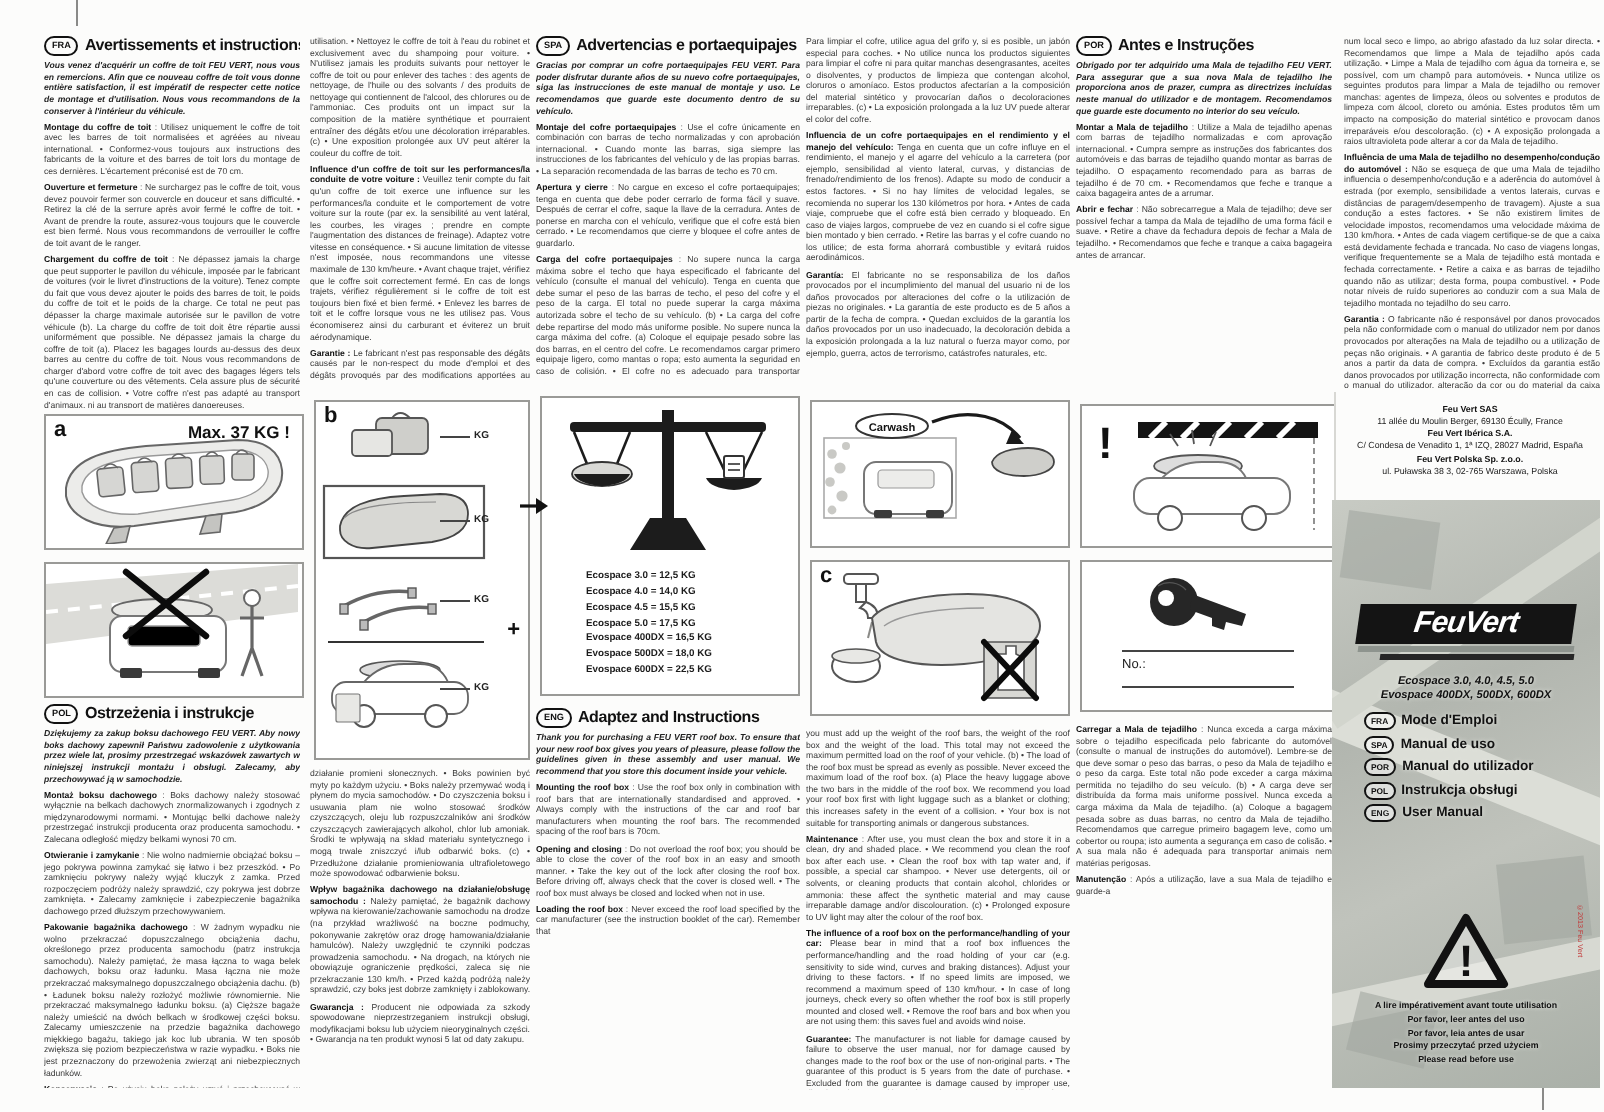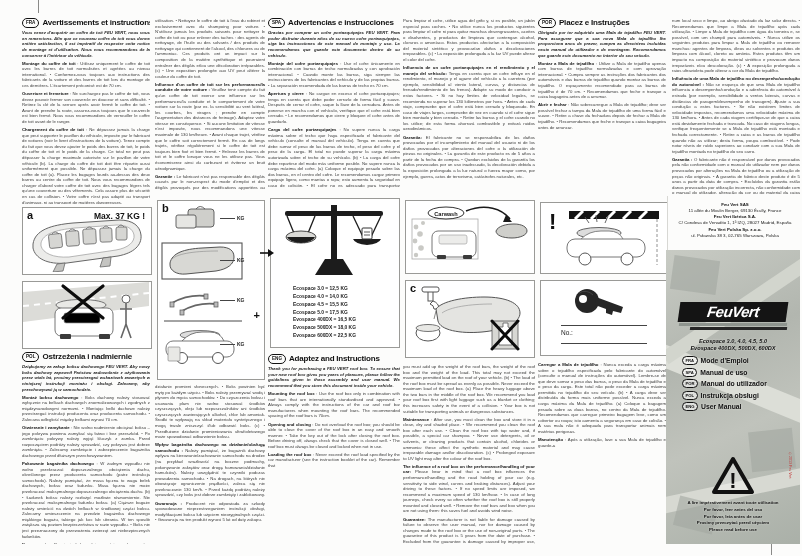--- a/index.html
+++ b/index.html
@@ -116,21 +116,21 @@
       <rect x="76" y="52" width="11" height="5" rx="1" fill="#3a3a3a"></rect>
       <circle cx="103" cy="17" r="4" fill="#fff" stroke="#666" stroke-width="1"></circle>
       <path d="M103,21 L103,42 M97,27 L109,27 M103,42 L98,56 M103,42 L108,56" fill="none" stroke="#666" stroke-width="1.6"></path>
       <path d="M40,4 L80,36 M80,4 L40,36" stroke="#0c0c0c" stroke-width="3.2" stroke-linecap="round"></path>
     </svg>
   </div>
 
   <section class="txtcol" style="left:22px;top:352px;width:128px;height:192px">
     <div class="sec-head">
       <span class="lang-badge">POL</span>
-      <span class="sec-title">Ostrzeżenia i nadmiernie</span>
+      <span class="sec-title">Ostrzeżenia i instrukcje</span>
     </div>
     <p class="intro">Dziękujemy za zakup boksu dachowego FEU VERT. Aby nowy boks dachowy zapewnił Państwu zadowolenie z użytkowania przez wiele lat, prosimy przestrzegać wskazówek zawartych w niniejszej instrukcji montażu i obsługi. Zalecamy, aby przechowywać ją w samochodzie.</p>
     <p class="body-p"><b>Montaż boksu dachowego</b><span> : Boks dachowy należy stosować wyłącznie na belkach dachowych znormalizowanych i zgodnych z międzynarodowymi normami. • Montując belki dachowe należy przestrzegać instrukcji producenta oraz producenta samochodu. • Zalecana odległość między belkami wynosi 70 cm.</span></p>
     <p class="body-p"><b>Otwieranie i zamykanie</b><span> : Nie wolno nadmiernie obciążać boksu – jego pokrywa powinna zamykać się łatwo i bez przeszkód. • Po zamknięciu pokrywy należy wyjąć kluczyk z zamka. Przed rozpoczęciem podróży należy sprawdzić, czy pokrywa jest dobrze zamknięta. • Zalecamy zamknięcie i zabezpieczenie bagażnika dachowego przed dłuższym przechowywaniem.</span></p>
     <p class="body-p"><b>Pakowanie bagażnika dachowego</b><span> : W żadnym wypadku nie wolno przekraczać dopuszczalnego obciążenia dachu, określonego przez producenta samochodu (patrz instrukcja samochodu). Należy pamiętać, że masa łączna to waga belek dachowych, boksu oraz ładunku. Masa łączna nie może przekraczać maksymalnego dopuszczalnego obciążenia dachu. (b) • Ładunek boksu należy rozłożyć możliwie równomiernie. Nie przekraczać maksymalnego ładunku boksu. (a) Cięższe bagaże należy umieścić na dwóch belkach w środkowej części boksu. Zalecamy umieszczenie na przedzie bagażnika dachowego miękkiego bagażu, takiego jak koc lub ubrania. W ten sposób zwiększa się poziom bezpieczeństwa w razie wypadku. • Boks nie jest przeznaczony do przewożenia zwierząt ani niebezpiecznych ładunków.</span></p>
     <p class="body-p"><b>Konserwacja</b><span> : Po użyciu boks należy umyć i przechowywać w czystym i suchym miejscu, nienarażonym na bezpośrednie</span></p>
   </section>
 
   <section class="txtcol" style="left:155px;top:18px;width:110px;height:172px">
     <p class="body-p"><span>utilisation. • Nettoyez le coffre de toit à l'eau du robinet et exclusivement avec du shampoing pour voiture. • N'utilisez jamais les produits suivants pour nettoyer le coffre de toit ou pour enlever des taches : des agents de nettoyage, de l'huile ou des solvants / des produits de nettoyage qui contiennent de l'alcool, des chlorures ou de l'ammoniac. Ces produits ont un impact sur la composition de la matière synthétique et pourraient entraîner des dégâts et/ou une décoloration irréparables. (c) • Une exposition prolongée aux UV peut altérer la couleur du coffre de toit.</span></p>
@@ -193,21 +193,21 @@
   </section>
 
   <svg class="flow-arrow" width="14" height="10" viewBox="0 0 14 10">
     <line x1="0" y1="5" x2="8" y2="5" stroke="#111" stroke-width="1.6"></line>
     <polygon points="8,1 14,5 8,9" fill="#111"></polygon>
   </svg>
 
   <section class="txtcol" style="left:268px;top:18px;width:132px;height:170px">
     <div class="sec-head">
       <span class="lang-badge">SPA</span>
-      <span class="sec-title">Advertencias e instrucciones</span>
+      <span class="sec-title">Advertencias e portaequipajes</span>
     </div>
     <p class="intro">Gracias por comprar un cofre portaequipajes FEU VERT. Para poder disfrutar durante años de su nuevo cofre portaequipajes, siga las instrucciones de este manual de montaje y uso. Le recomendamos que guarde este documento dentro de su vehículo.</p>
     <p class="body-p"><b>Montaje del cofre portaequipajes</b><span> : Use el cofre únicamente en combinación con barras de techo normalizadas y con aprobación internacional. • Cuando monte las barras, siga siempre las instrucciones de los fabricantes del vehículo y de las propias barras. • La separación recomendada de las barras de techo es 70 cm.</span></p>
     <p class="body-p"><b>Apertura y cierre</b><span> : No cargue en exceso el cofre portaequipajes; tenga en cuenta que debe poder cerrarlo de forma fácil y suave. Después de cerrar el cofre, saque la llave de la cerradura. Antes de ponerse en marcha con el vehículo, verifique que el cofre está bien cerrado. • Le recomendamos que cierre y bloquee el cofre antes de guardarlo.</span></p>
     <p class="body-p"><b>Carga del cofre portaequipajes</b><span> : No supere nunca la carga máxima sobre el techo que haya especificado el fabricante del vehículo (consulte el manual del vehículo). Tenga en cuenta que debe sumar el peso de las barras de techo, el peso del cofre y el peso de la carga. El total no puede superar la carga máxima autorizada sobre el techo de su vehículo. (b) • La carga del cofre debe repartirse del modo más uniforme posible. No supere nunca la carga máxima del cofre. (a) Coloque el equipaje pesado sobre las dos barras, en el centro del cofre. Le recomendamos cargar primero equipaje ligero, como mantas o ropa; esto aumenta la seguridad en caso de colisión. • El cofre no es adecuado para transportar animales ni materias peligrosas.</span></p>
 
   </section>
 
   <div class="figbox" style="left:270px;top:198px;width:128px;height:148px">
     <svg width="126" height="82" viewBox="0 0 126 82">
@@ -304,21 +304,21 @@
   <section class="txtcol" style="left:403px;top:364px;width:132px;height:181px">
     <p class="body-p"><span>you must add up the weight of the roof bars, the weight of the roof box and the weight of the load. This total may not exceed the maximum permitted load on the roof of your vehicle. (b) • The load of the roof box must be spread as evenly as possible. Never exceed the maximum load of the roof box. (a) Place the heavy luggage above the two bars in the middle of the roof box. We recommend you load your roof box first with light luggage such as a blanket or clothing; this increases safety in the event of a collision. • Your box is not suitable for transporting animals or dangerous substances.</span></p>
     <p class="body-p"><b>Maintenance</b><span> : After use, you must clean the box and store it in a clean, dry and shaded place. • We recommend you clean the roof box after each use. • Clean the roof box with tap water and, if possible, a special car shampoo. • Never use detergents, oil or solvents, or cleaning products that contain alcohol, chlorides or ammonia: these affect the synthetic material and may cause irreparable damage and/or discolouration. (c) • Prolonged exposure to UV light may alter the colour of the roof box.</span></p>
     <p class="body-p"><b>The influence of a roof box on the performance/handling of your car:</b><span> Please bear in mind that a roof box influences the performance/handling and the road holding of your car (e.g. sensitivity to side wind, curves and braking distances). Adjust your driving to these factors. • If no speed limits are imposed, we recommend a maximum speed of 130 km/hour. • In case of long journeys, check every so often whether the roof box is still properly mounted and closed well. • Remove the roof bars and box when you are not using them: this saves fuel and avoids wind noise.</span></p>
     <p class="body-p"><b>Guarantee:</b><span> The manufacturer is not liable for damage caused by failure to observe the user manual, nor for damage caused by changes made to the roof box or the use of non-original parts. • The guarantee of this product is 5 years from the date of purchase. • Excluded from the guarantee is damage caused by improper use, discolouration caused by prolonged exposure to natural light, or force majeure such as war, acts of terrorism, natural disasters, etc.</span></p>
   </section>
 
   <section class="txtcol" style="left:538px;top:18px;width:128px;height:172px">
     <div class="sec-head">
       <span class="lang-badge">POR</span>
-      <span class="sec-title">Placez e Instruções</span>
+      <span class="sec-title">Antes e Instruções</span>
     </div>
     <p class="intro">Obrigado por ter adquirido uma Mala de tejadilho FEU VERT. Para assegurar que a sua nova Mala de tejadilho lhe proporciona anos de prazer, cumpra as directrizes incluídas neste manual do utilizador e de montagem. Recomendamos que guarde este documento no interior do seu veículo.</p>
     <p class="body-p"><b>Montar a Mala de tejadilho</b><span> : Utilize a Mala de tejadilho apenas com barras de tejadilho normalizadas e com aprovação internacional. • Cumpra sempre as instruções dos fabricantes dos automóveis e das barras de tejadilho quando montar as barras de tejadilho. O espaçamento recomendado para as barras de tejadilho é de 70 cm. • Recomendamos que feche e tranque a caixa bagageira antes de a arrumar.</span></p>
     <p class="body-p"><b>Abrir e fechar</b><span> : Não sobrecarregue a Mala de tejadilho; deve ser possível fechar a tampa da Mala de tejadilho de uma forma fácil e suave. • Retire a chave da fechadura depois de fechar a Mala de tejadilho. • Recomendamos que feche e tranque a caixa bagageira antes de arrancar.</span></p>
   </section>
 
   <div class="figbox" style="left:540px;top:202px;width:126px;height:70px">
     <svg width="124" height="68" viewBox="0 0 124 68">
       <text x="8" y="26" font-size="22" font-weight="bold" fill="#111" font-family="Liberation Sans,sans-serif">!</text>
       <g>

